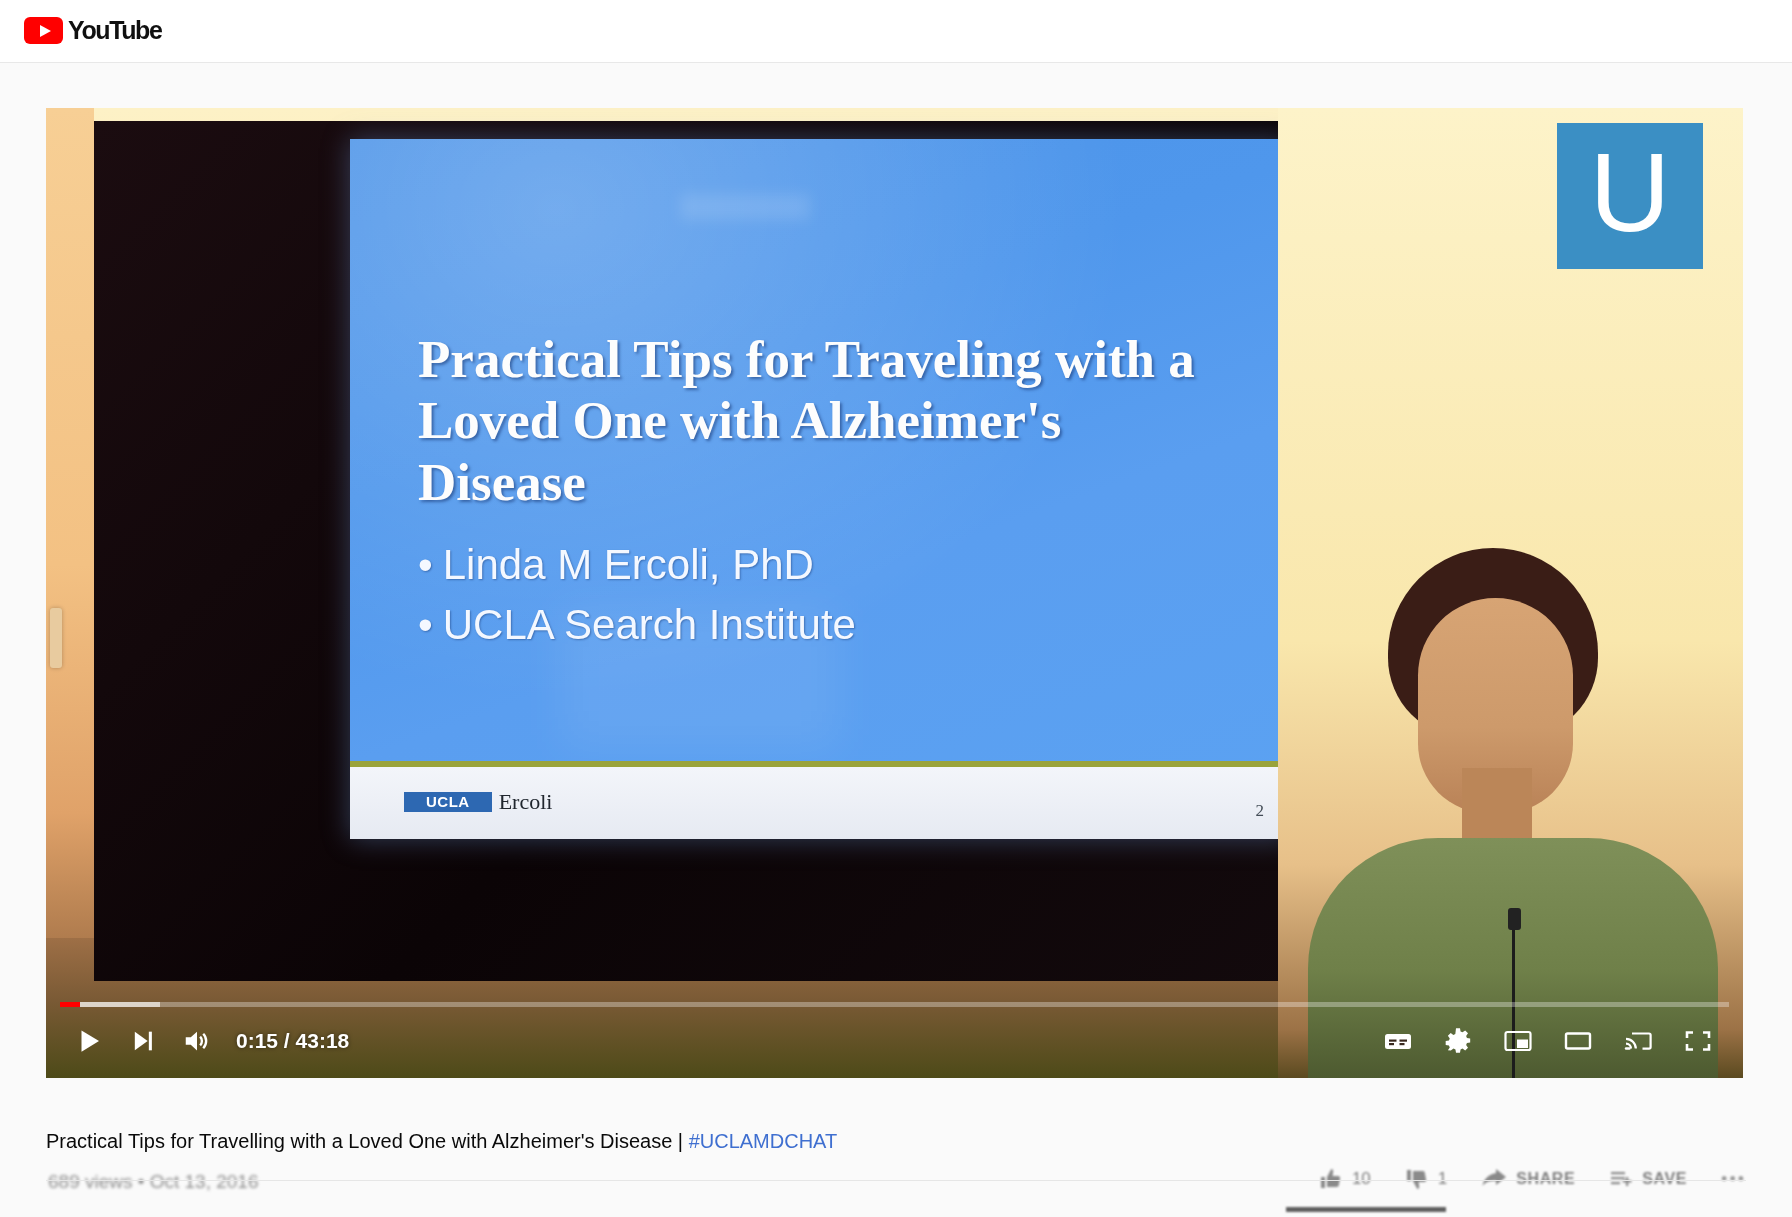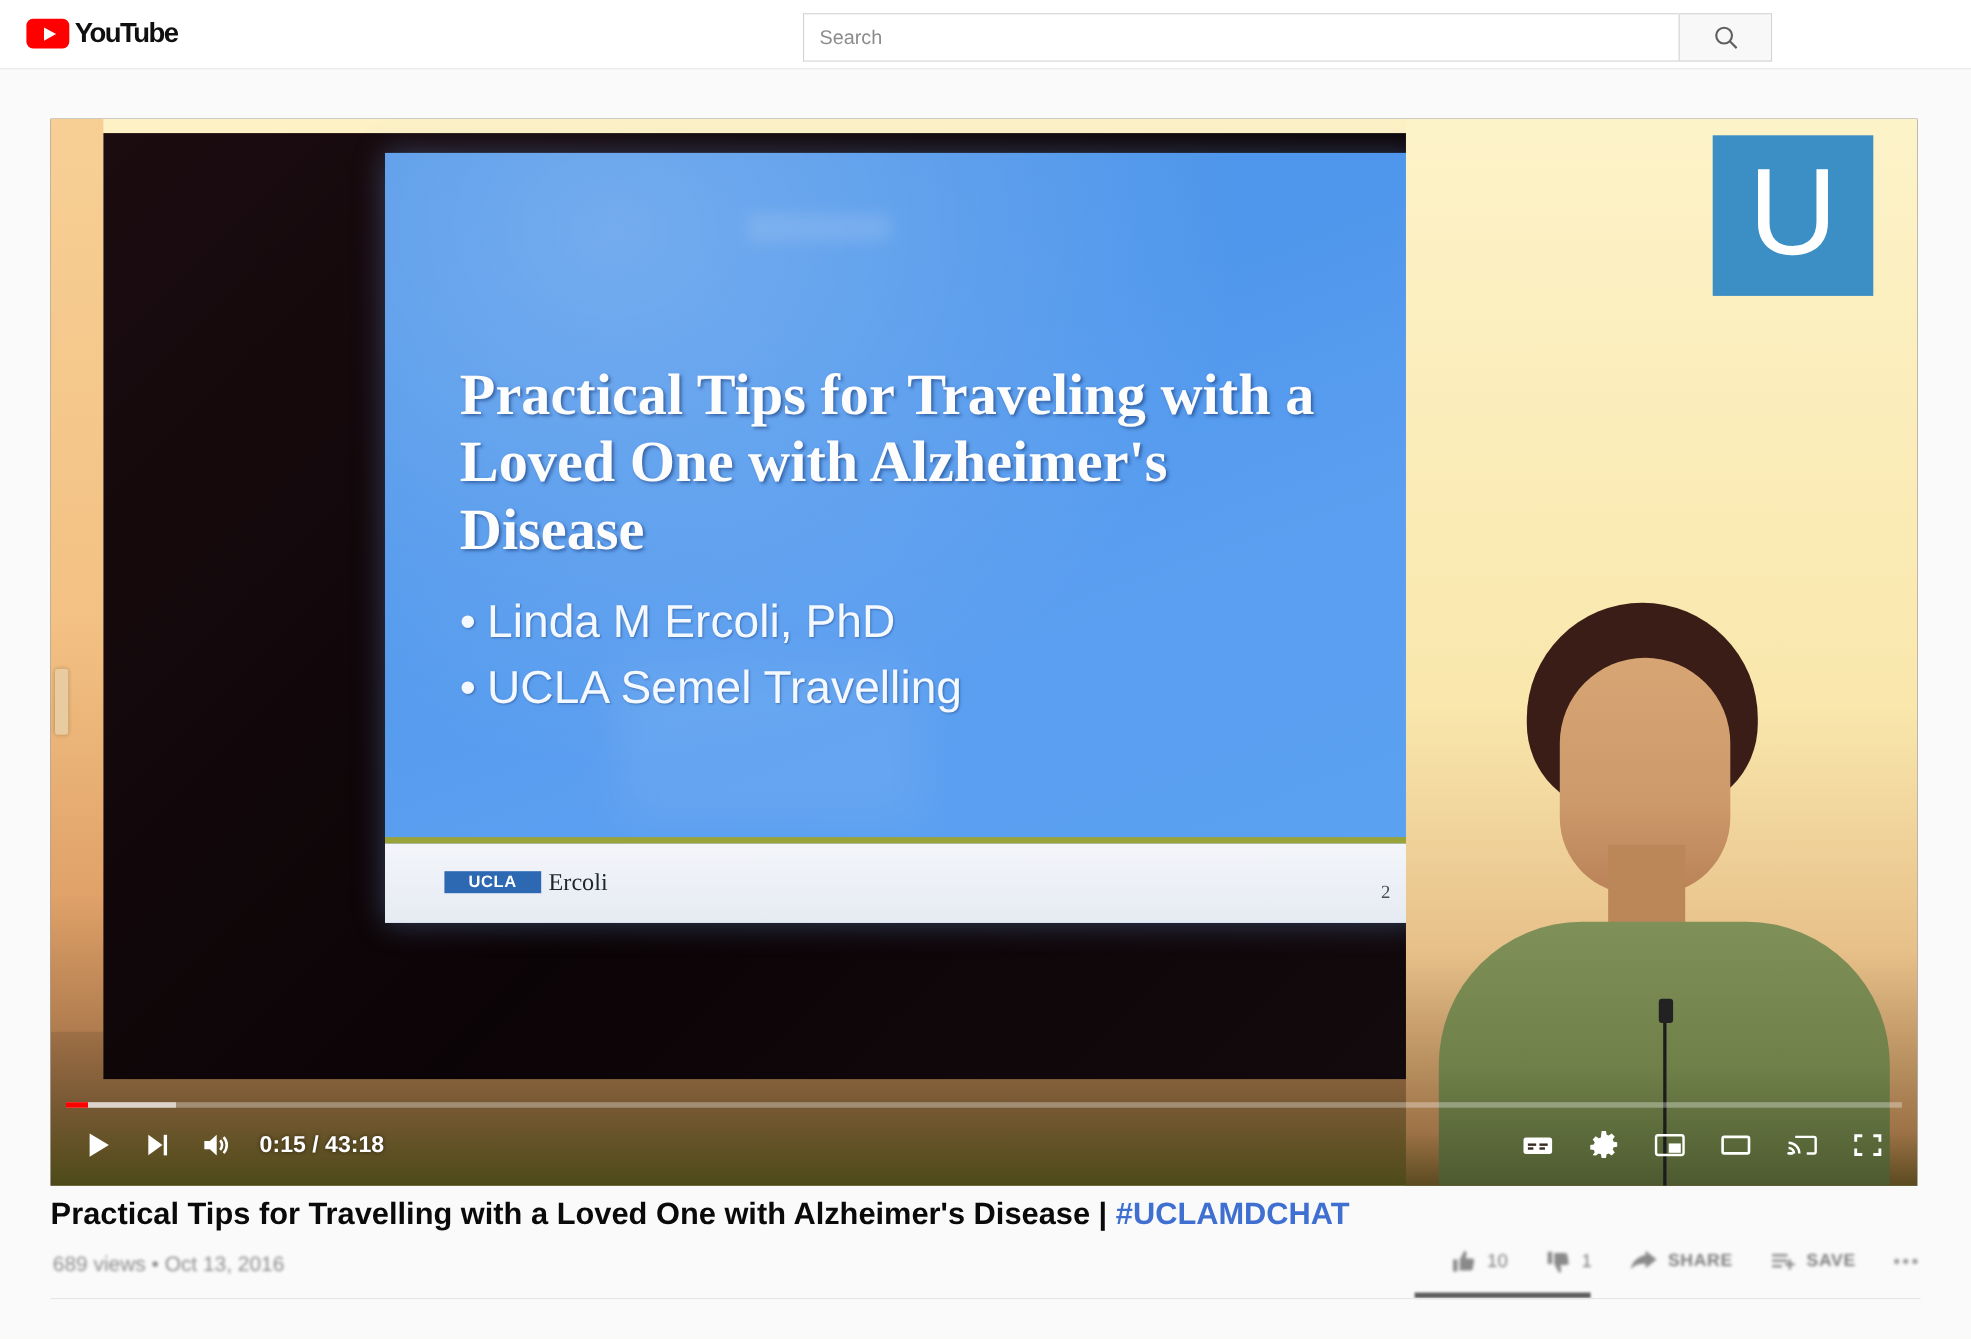--- a/index.html
+++ b/index.html
@@ -363,24 +363,25 @@
     white-space: nowrap;
   }
 
   
   #meta {
     position: absolute;
     left: 46px; top: 1018px;
     width: 1700px;
   }
   #video-title {
-    font-size: 28px;
+    font-size: 20px;
     color: #0a0a0a;
     line-height: 1.3;
-    font-weight: 700;
+    font-weight: 400;
+    margin-top: 42px;
   }
   #video-title .hashtag {
     color: #3f6fd0;
     cursor: pointer;
   }
   #meta-row {
     position: relative;
     margin-top: 13px;
     height: 44px;
   }
@@ -443,29 +444,20 @@
 
 <div id="masthead">
 
   <div id="logo-wrap">
     <span id="logo-mark">
       <span class="tri"></span>
     </span>
     <span id="logo-text">YouTube</span>
   </div>
 
-  <div id="search-form">
-    <input id="search-input" type="text" placeholder="Search" style="">
-    <button id="search-button">
-      <svg width="26" height="26" viewBox="0 0 24 24">
-        <circle cx="10.5" cy="10.5" r="6.6" fill="none" stroke="#5f5f5f" stroke-width="1.8"></circle>
-        <line x1="15.3" y1="15.3" x2="21" y2="21" stroke="#5f5f5f" stroke-width="1.8"></line>
-      </svg>
-    </button>
-  </div>
 
 </div>
 
 <div id="page">
 
   <div id="player">
 
     <div id="room"></div>
     <div id="wall-left">
       <div id="wall-left-handle"></div>
@@ -474,21 +466,21 @@
     <div id="screen-housing">
 
       <div id="slide">
         <div id="slide-glare1"></div>
         <div id="slide-glare2"></div>
 
         <div id="slide-title">Practical Tips for Traveling with a Loved One with Alzheimer's Disease</div>
 
         <ul id="slide-bullets">
           <li>Linda M Ercoli, PhD</li>
-          <li>UCLA Semel Travelling</li>
+          <li>UCLA Search Institute</li>
         </ul>
 
         <div id="slide-greenbar"></div>
 
         <div id="slide-footer">
           <div id="ucla-badge">
             <span id="ucla-sq">UCLA</span>
             <span id="ucla-health-text">Ercoli</span>
           </div>
           <div id="slide-number">2</div>

